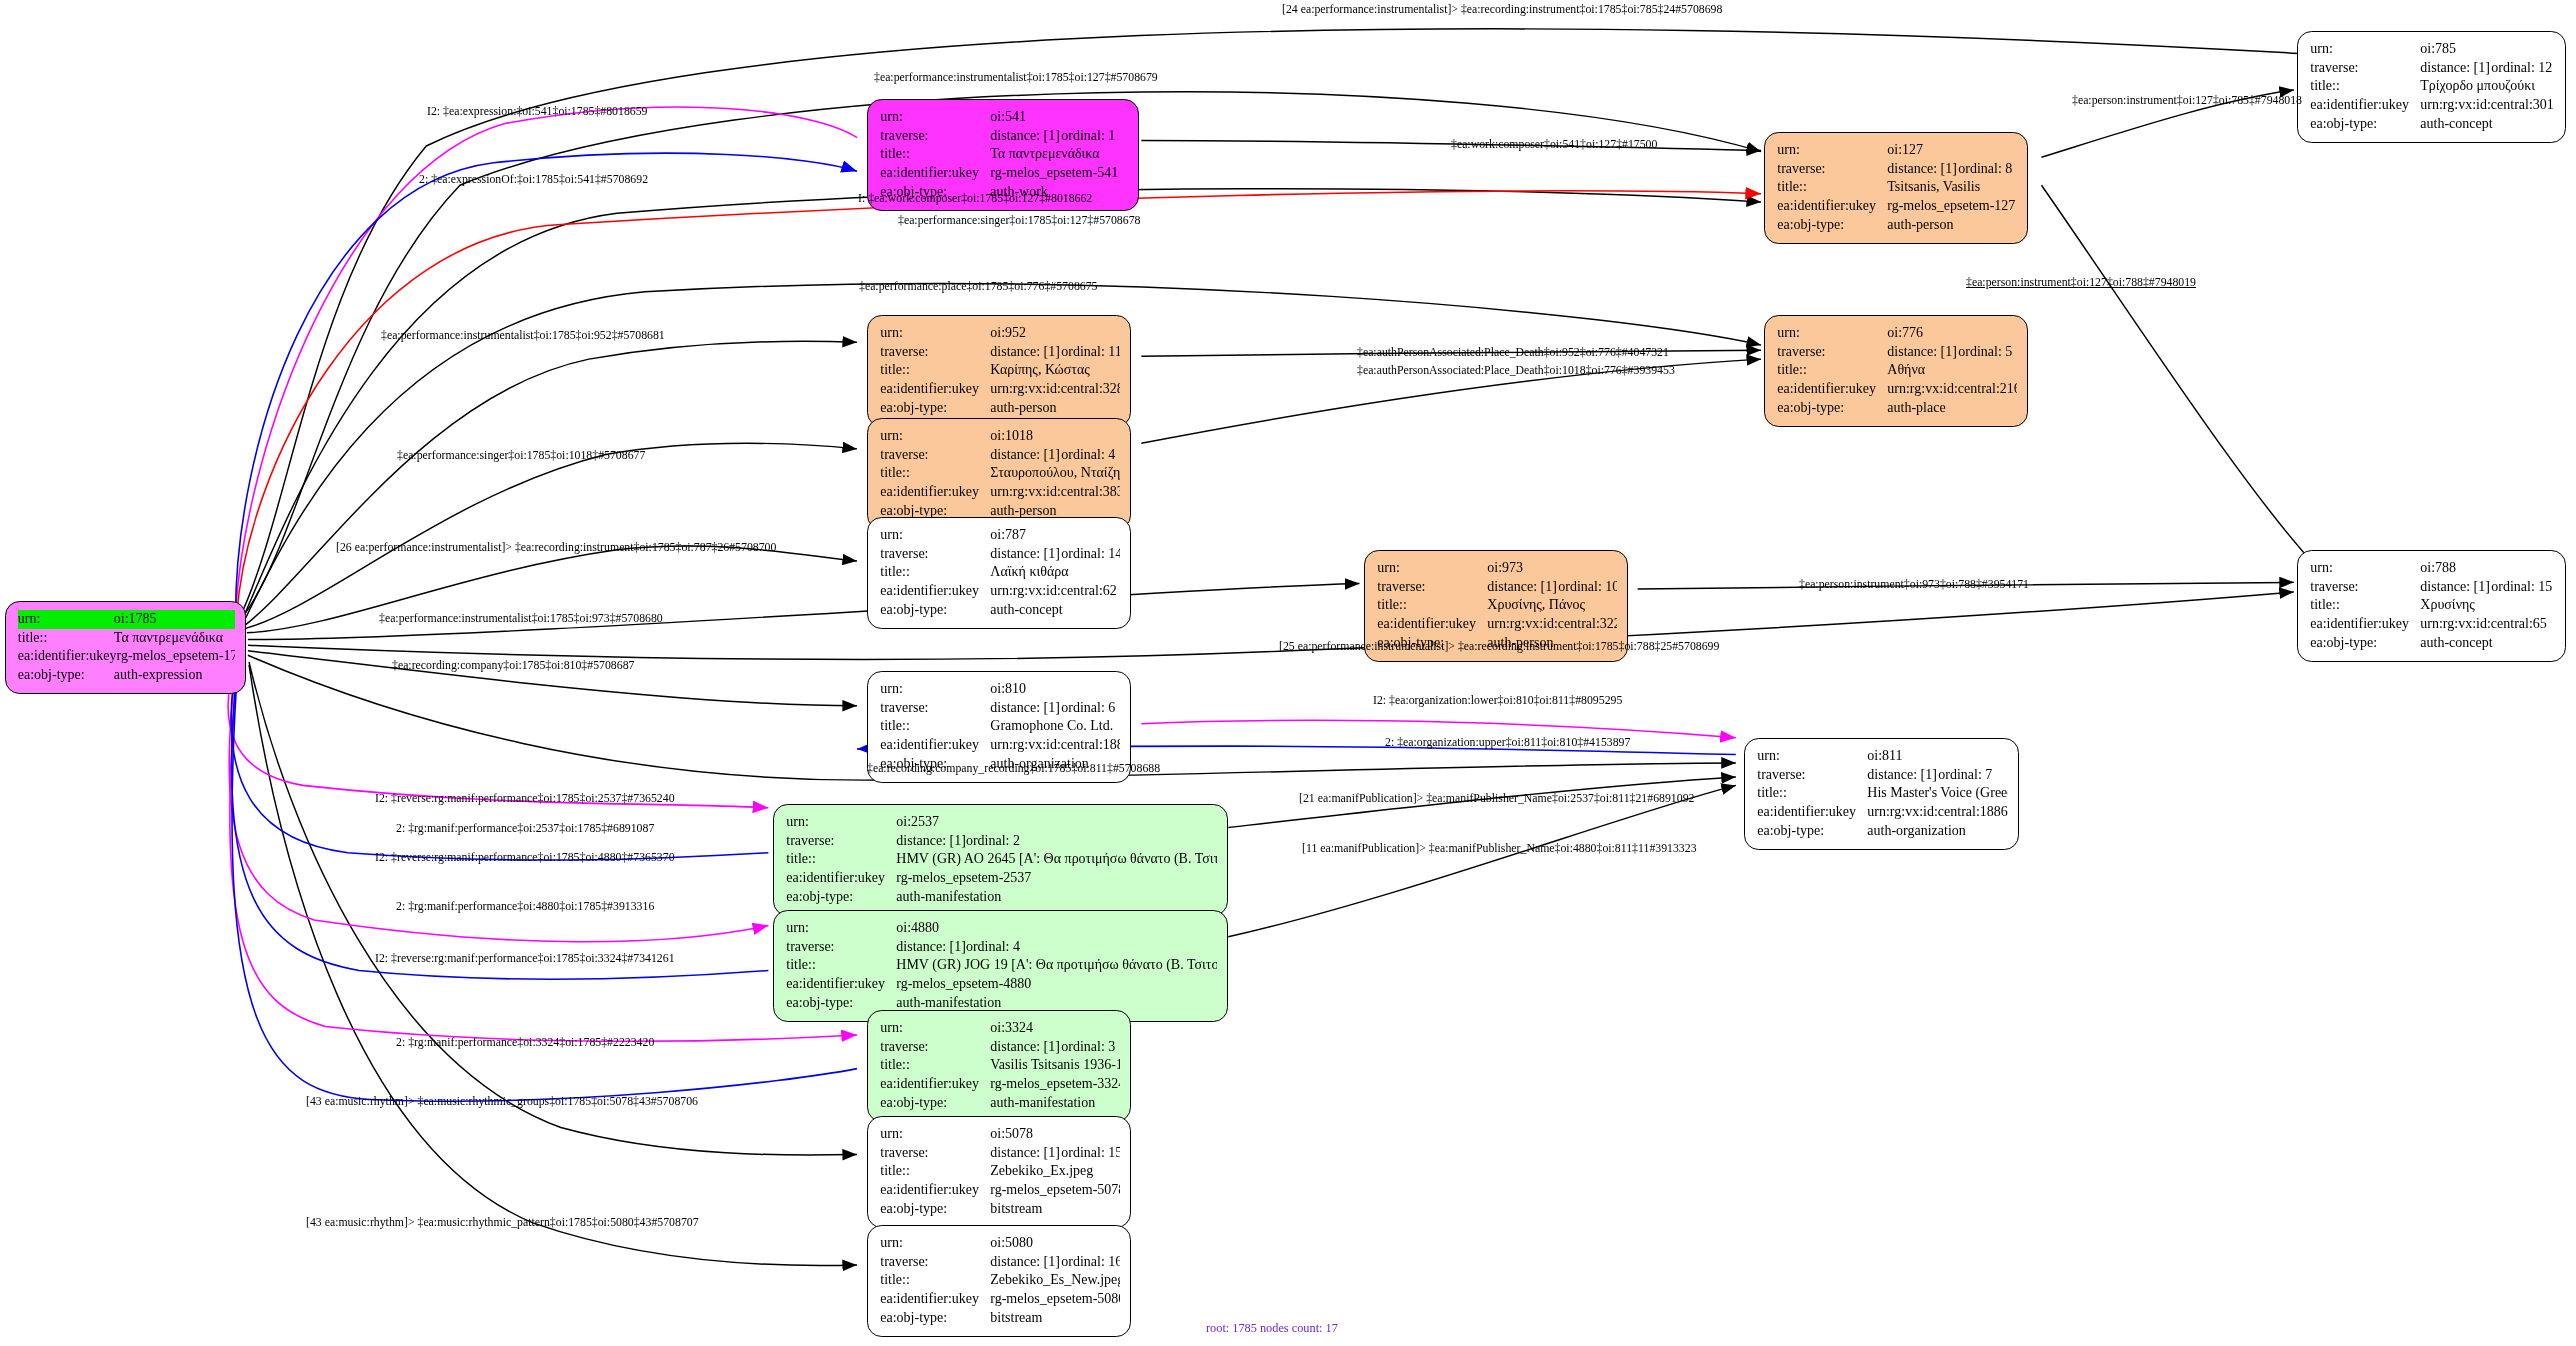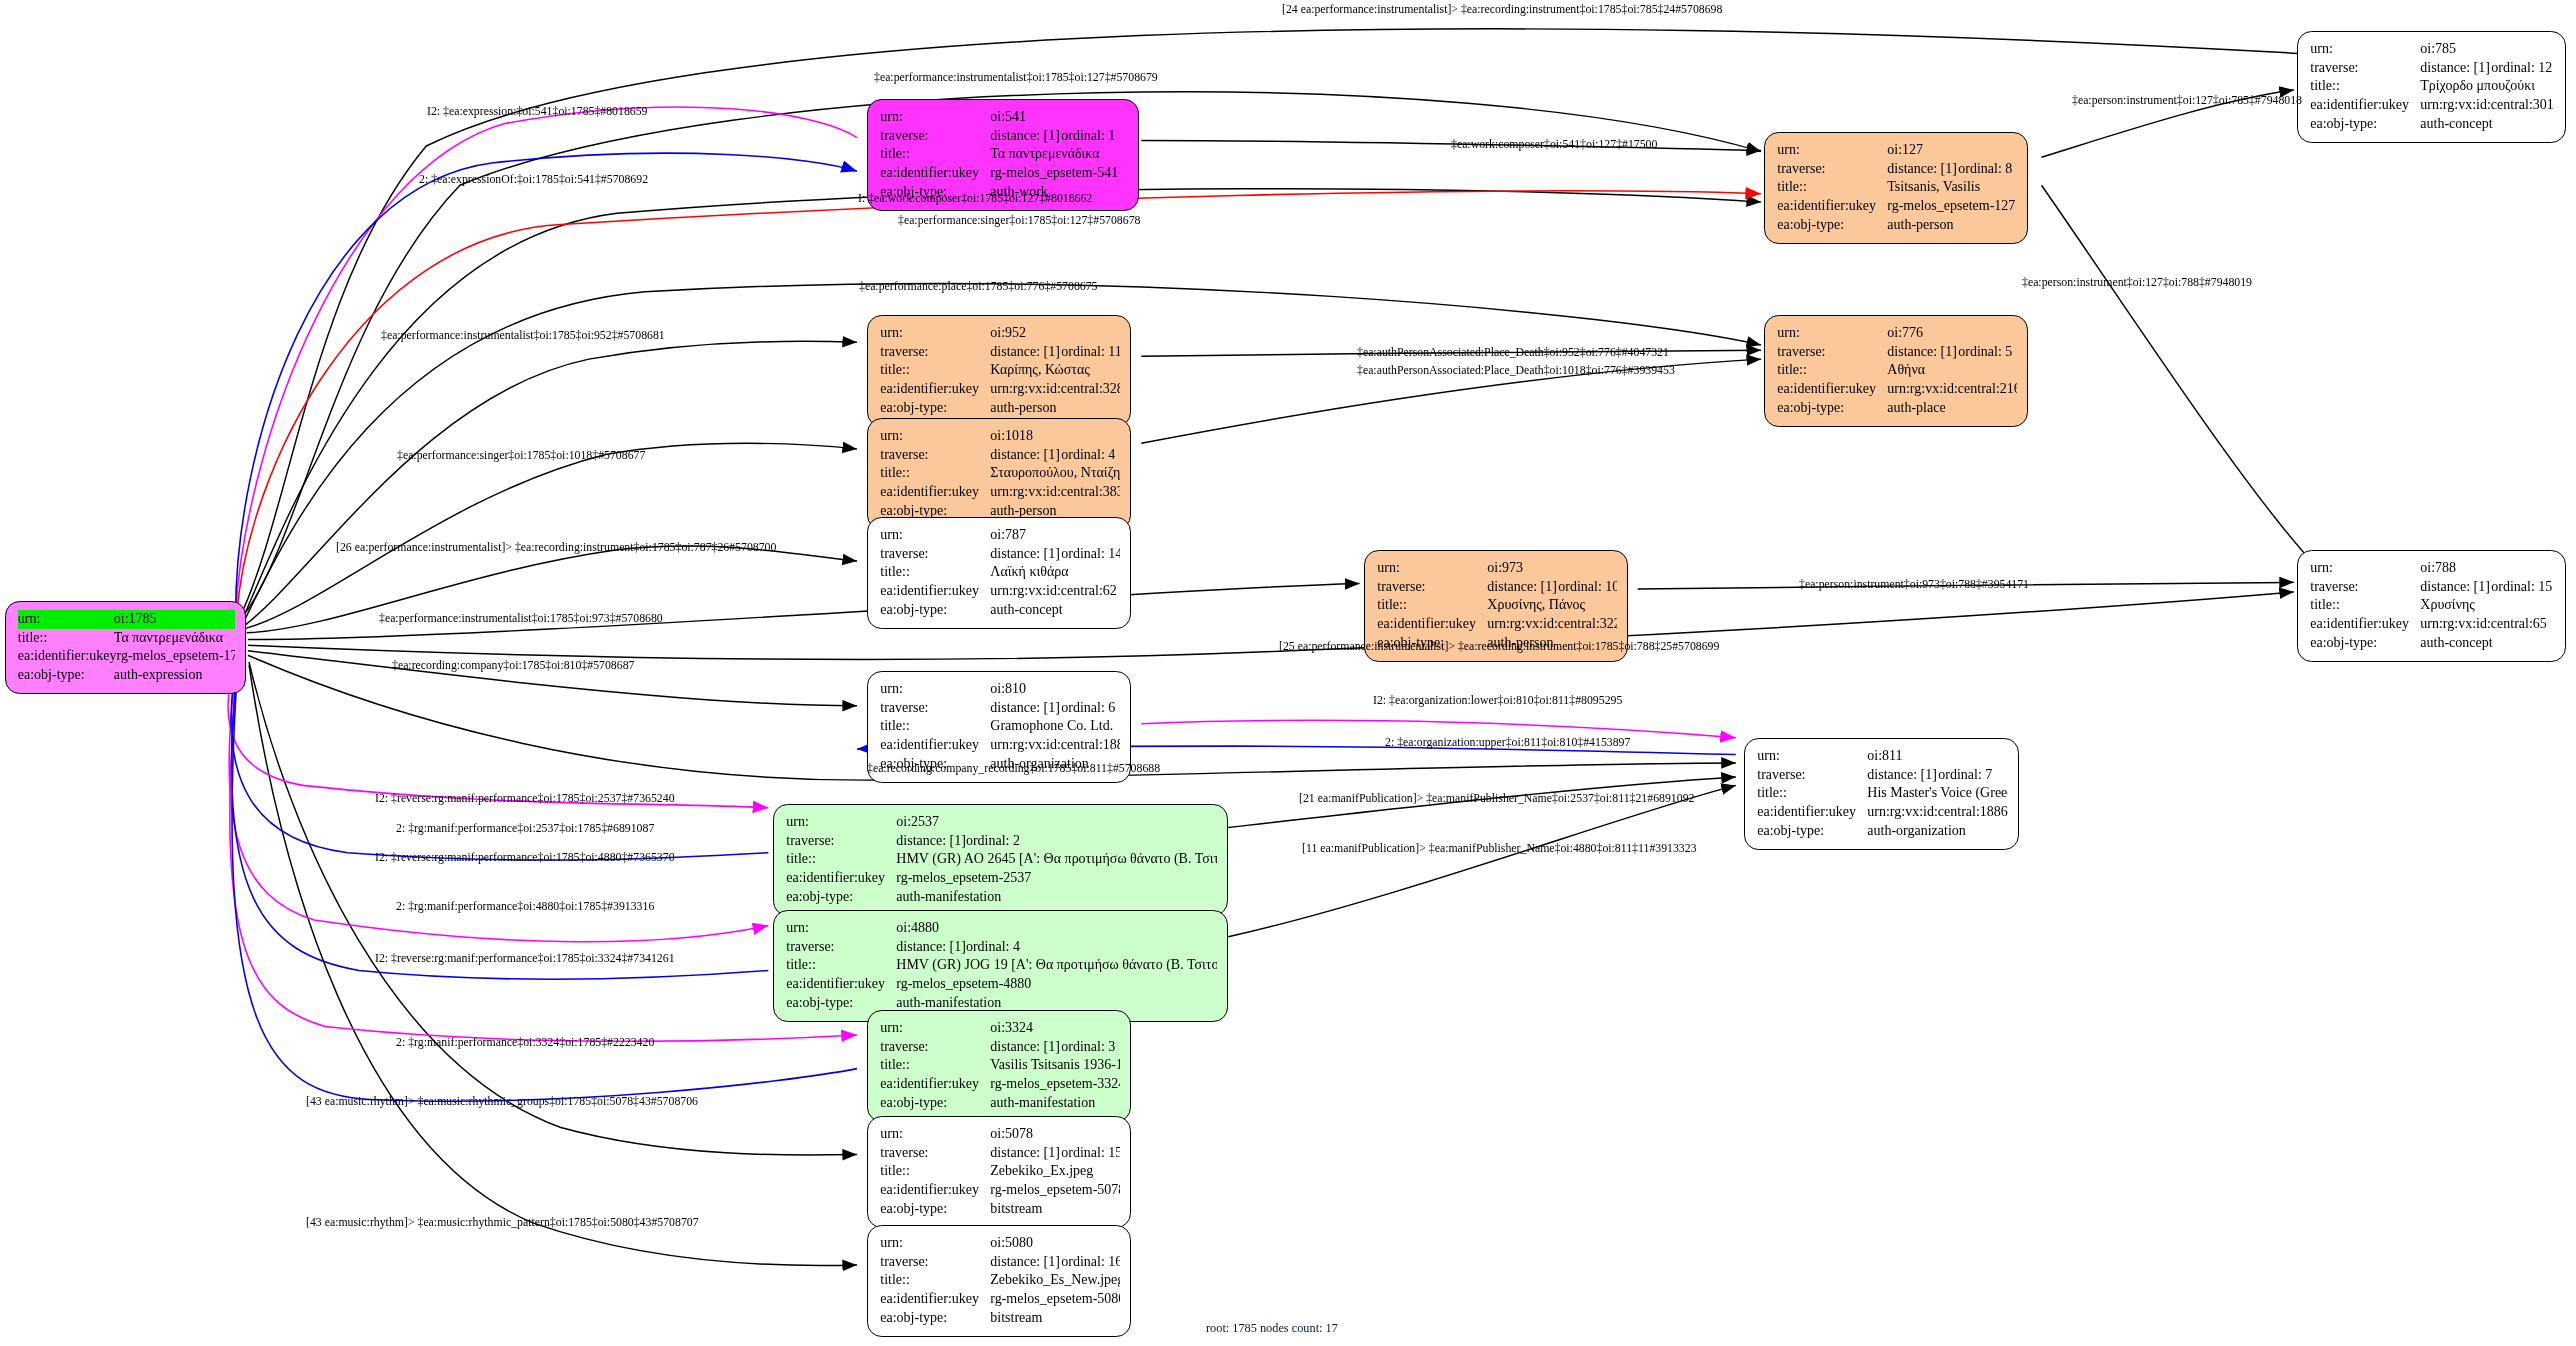--- a/index.html
+++ b/index.html
@@ -64,21 +64,21 @@
     position: absolute;
     font-size: 11.8px;
     color: #000000;
     white-space: nowrap;
     font-family: "Liberation Serif", "DejaVu Serif", serif;
     padding-left: 38px;
   }
   .footer-label {
     position: absolute;
     font-size: 12.3px;
-    color: #0f172a;
+    color: #6d28d9;
     white-space: nowrap;
   }
 </style>
 </head>
 <body>
 
 <svg id="graph-canvas" viewBox="0 0 4593 2401" xmlns="http://www.w3.org/2000/svg">
   <defs>
     <marker id="ah-black" markerWidth="12" markerHeight="12" refX="10" refY="4" orient="auto">
       <path d="M0,0 L10,4 L0,8 z" fill="#000000"></path>
@@ -548,21 +548,21 @@
 
 <div class="edge-label" style="left:1244px; top:1.7px;">[24 ea:performance:instrumentalist]&gt; ‡ea:recording:instrument‡oi:1785‡oi:785‡24#5708698</div>
 <div class="edge-label" style="left:836px; top:70px;">‡ea:performance:instrumentalist‡oi:1785‡oi:127‡#5708679</div>
 <div class="edge-label" style="left:389px; top:104px;">I2: ‡ea:expression:‡oi:541‡oi:1785‡#8018659</div>
 <div class="edge-label" style="left:2034px; top:93px;">‡ea:person:instrument‡oi:127‡oi:785‡#7948018</div>
 <div class="edge-label" style="left:1413px; top:137px;">‡ea:work:composer‡oi:541‡oi:127‡#17500</div>
 <div class="edge-label" style="left:381px; top:172px;">2: ‡ea:expressionOf:‡oi:1785‡oi:541‡#5708692</div>
 <div class="edge-label" style="left:820px; top:191px;">I: ‡ea:work:composer‡oi:1785‡oi:127‡#8018662</div>
 <div class="edge-label" style="left:860px; top:213px;">‡ea:performance:singer‡oi:1785‡oi:127‡#5708678</div>
 <div class="edge-label" style="left:821px; top:279px;">‡ea:performance:place‡oi:1785‡oi:776‡#5708675</div>
-<div class="edge-label" style="left:1984px; top:275px;">‡ea:person:instrument‡oi:127‡oi:788‡#7948019</div>
+<div class="edge-label" style="left:1928px; top:275px;text-decoration:underline;">‡ea:person:instrument‡oi:127‡oi:788‡#7948019</div>
 <div class="edge-label" style="left:343px; top:328px;">‡ea:performance:instrumentalist‡oi:1785‡oi:952‡#5708681</div>
 <div class="edge-label" style="left:1319px; top:345px;">‡ea:authPersonAssociated:Place_Death‡oi:952‡oi:776‡#4047321</div>
 <div class="edge-label" style="left:1319px; top:363px;">‡ea:authPersonAssociated:Place_Death‡oi:1018‡oi:776‡#3939453</div>
 <div class="edge-label" style="left:359px; top:448px;text-align:right;">‡ea:performance:singer‡oi:1785‡oi:1018‡#5708677</div>
 <div class="edge-label" style="left:251px; top:540px;margin-left:47px;">[26 ea:performance:instrumentalist]&gt; ‡ea:recording:instrument‡oi:1785‡oi:787‡26#5708700</div>
 <div class="edge-label" style="left:1761px; top:577px;">‡ea:person:instrument‡oi:973‡oi:788‡#3954171</div>
 <div class="edge-label" style="left:341px; top:611px;">‡ea:performance:instrumentalist‡oi:1785‡oi:973‡#5708680</div>
 <div class="edge-label" style="left:1241px; top:639px;">[25 ea:performance:instrumentalist]&gt; ‡ea:recording:instrument‡oi:1785‡oi:788‡25#5708699</div>
 <div class="edge-label" style="left:354px; top:658px;">‡ea:recording:company‡oi:1785‡oi:810‡#5708687</div>
 <div class="edge-label" style="left:1335px; top:693px;">I2: ‡ea:organization:lower‡oi:810‡oi:811‡#8095295</div>

